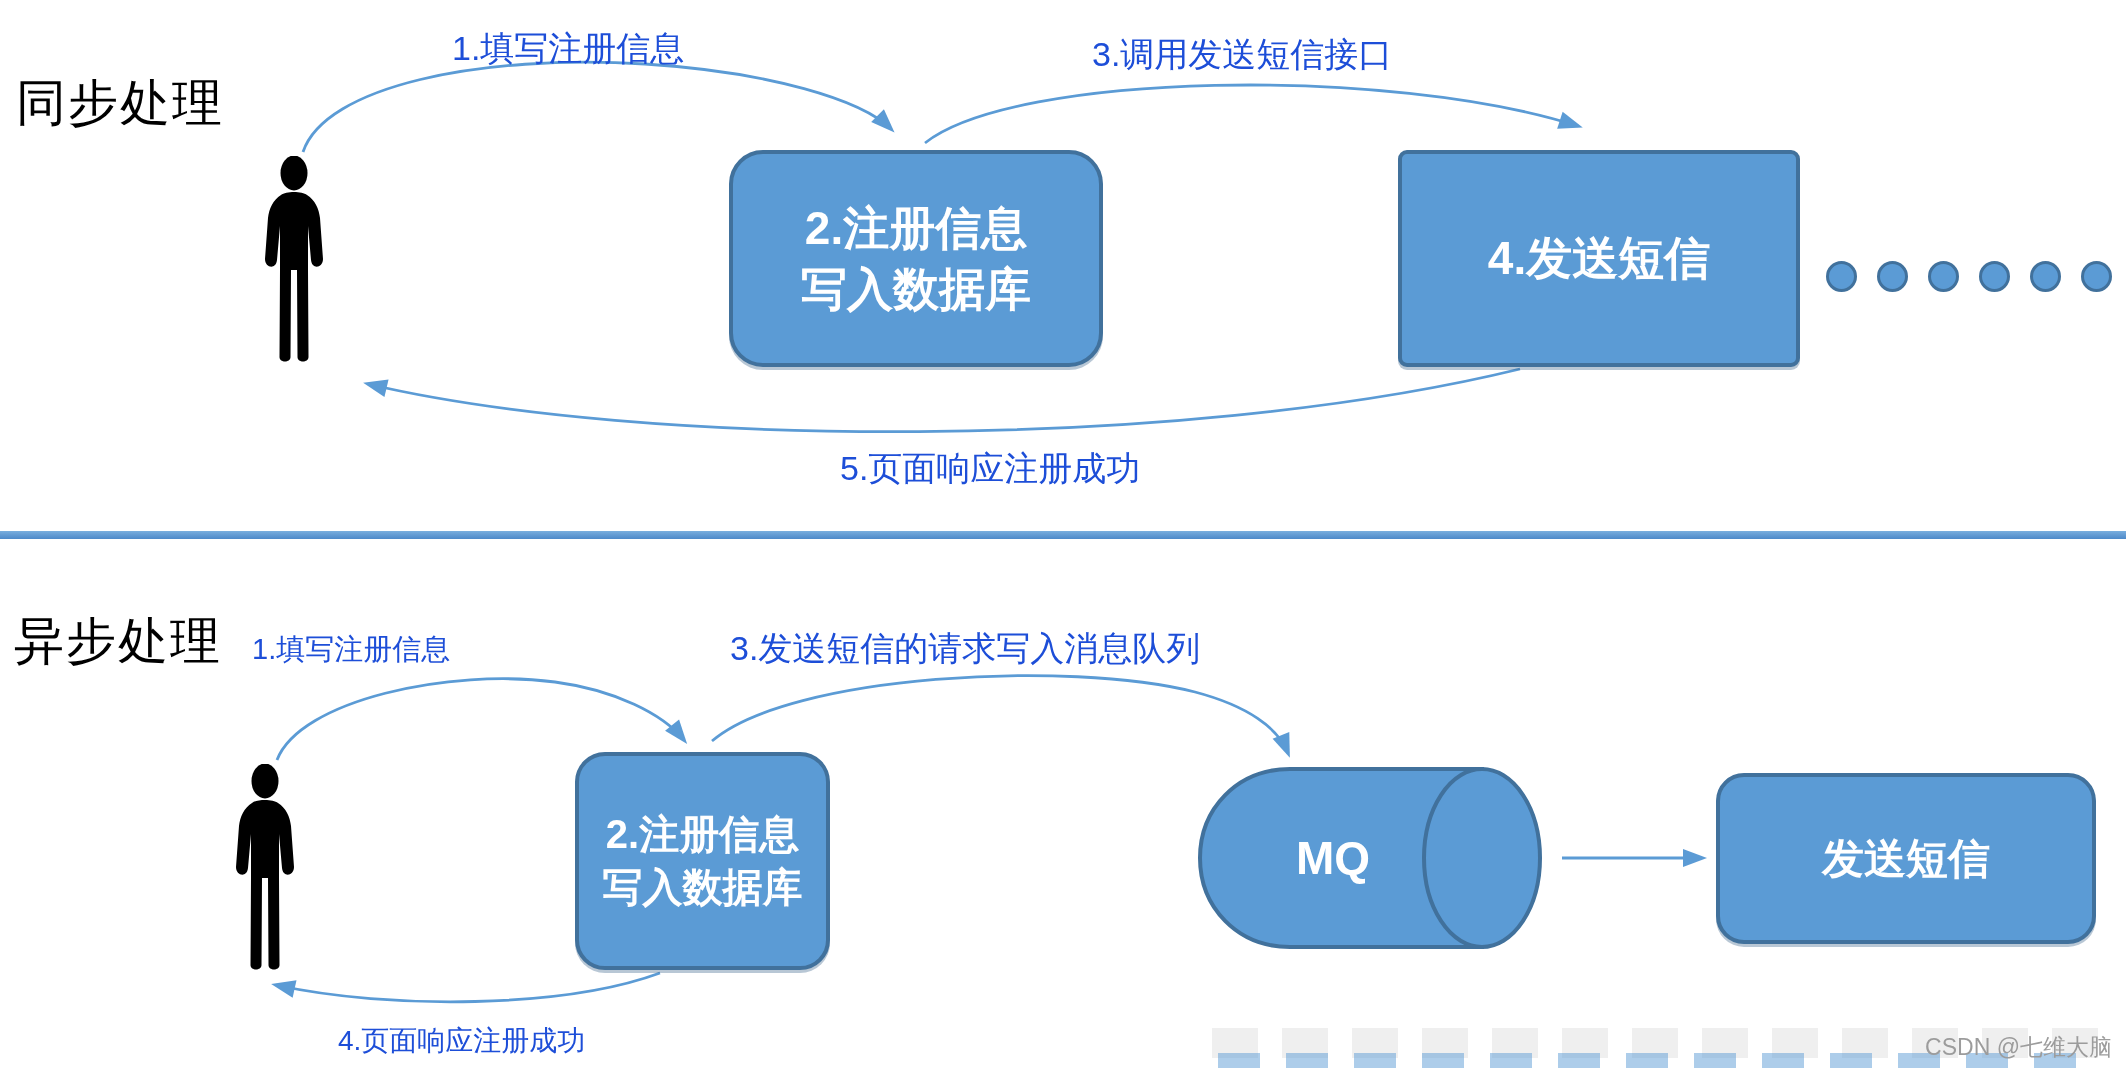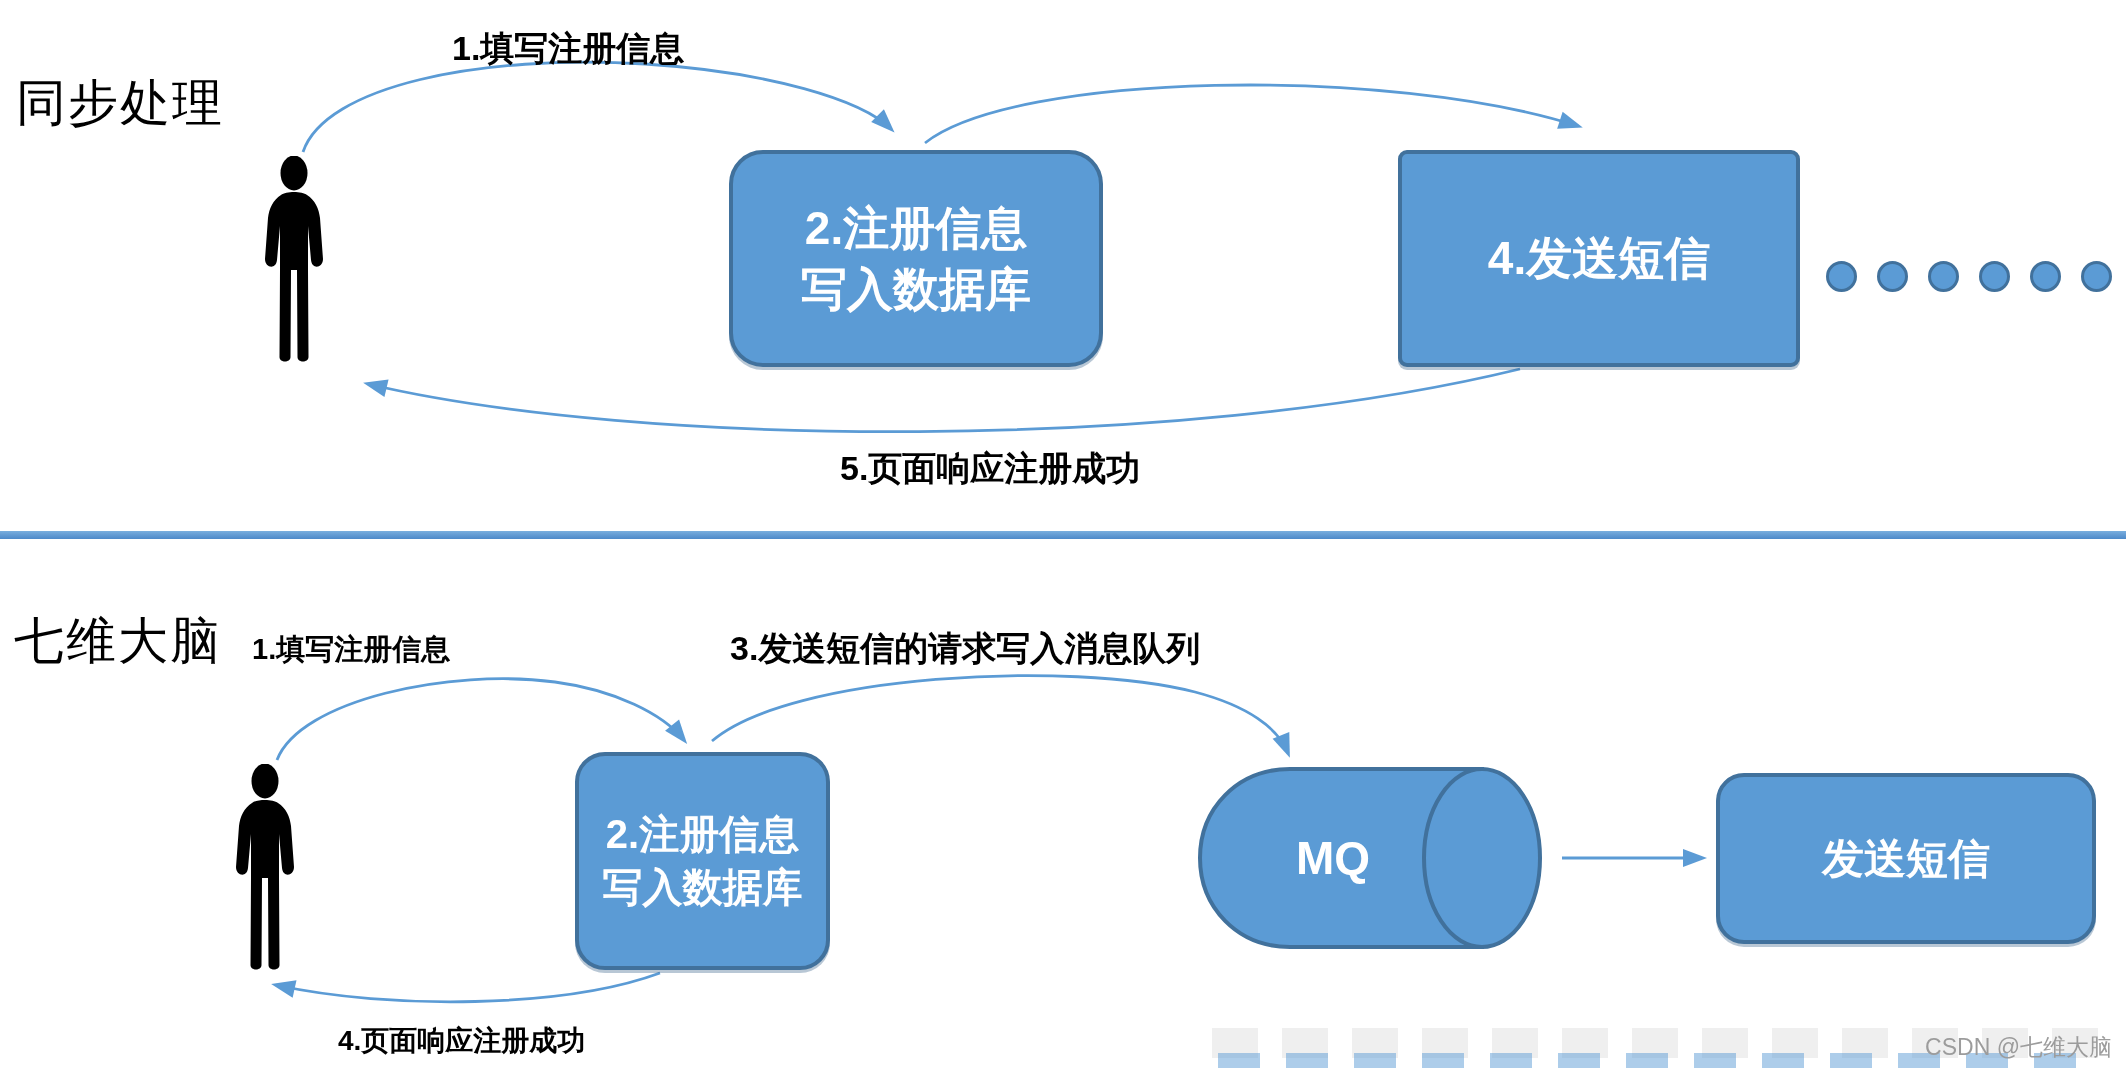--- a/index.html
+++ b/index.html
@@ -2,21 +2,21 @@
 <html><head>
 <meta charset="utf-8">
 <style>
   html,body{margin:0;padding:0;background:#ffffff;}
   .canvas{
     position:relative;width:2126px;height:1068px;overflow:hidden;
     background:#ffffff;font-family:"Liberation Sans",sans-serif;
   }
   .abs{position:absolute;}
   .title{font-size:50px;font-weight:normal;color:#000;white-space:nowrap;letter-spacing:2px;}
-  .lbl{font-weight:bold;color:#000000;white-space:nowrap;}
+  .lbl{font-weight:normal;color:#1d4ed8;white-space:nowrap;}
   .flowbox{
     position:absolute;background:#5b9bd5;border:4px solid #41719c;
     display:flex;flex-direction:column;align-items:center;justify-content:center;
     color:#fff;font-weight:bold;text-align:center;box-sizing:border-box;
     box-shadow:0 3px 0 rgba(52,94,135,.35);
   }
   .flowbox .bl{line-height:1.32;}
   .arrow-layer{position:absolute;left:0;top:0;pointer-events:none;}
   .divider{position:absolute;left:0;width:2126px;height:8px;
     background:linear-gradient(#79aede,#4d89c9);}
@@ -52,20 +52,21 @@
       <path d="M712,741 C790,674 1070,660 1195,692 C1248,706 1278,728 1288,753" marker-end="url(#ah)"></path>
       <path d="M1562,858 L1702,858" marker-end="url(#ah)"></path>
       <path d="M660,973 C565,1008 390,1010 276,985" marker-end="url(#ah)"></path>
     </g>
   </svg>
 
   <div class="abs title" style="left:16px;top:70px;">同步处理</div>
 
   <div class="abs lbl" style="left:452px;top:26px;font-size:34px;">1.填写注册信息</div>
 
+  <div class="abs lbl" style="left:1092px;top:32px;font-size:34px;">3.调用发送短信接口</div>
 
   <div class="abs lbl" style="left:840px;top:446px;font-size:34px;">5.页面响应注册成功</div>
 
   <svg class="person" style="left:254px;top:156px;" width="80" height="211" viewBox="0 0 80 211">
     <g fill="#000000">
       <ellipse cx="40" cy="17" rx="13.5" ry="17.5"></ellipse>
       <path d="M27,39 C32,35 48,35 53,39 C61,44 65,53 66,62 L69,103 C69,112 58,114 57,104 L54,70 L54,114 L26,114 L26,70 L23,104 C22,114 11,112 11,103 L14,62 C15,53 19,44 27,39 Z"></path>
       <path d="M26,114 L37,114 L36.5,201 C36.5,207 25.5,207 25.5,201 Z"></path>
       <path d="M43,114 L54,114 L54.5,201 C54.5,207 43.5,207 43.5,201 Z"></path>
     </g>
@@ -84,21 +85,21 @@
       <div class="dot"></div>
       <div class="dot"></div>
       <div class="dot"></div>
       <div class="dot"></div>
       <div class="dot"></div>
       <div class="dot"></div>
     </div>
 
   <div class="divider" style="top:531px;"></div>
 
-  <div class="abs title" style="left:14px;top:608px;">七维大脑</div>
+  <div class="abs title" style="left:14px;top:608px;">异步处理</div>
 
   <div class="abs lbl" style="left:252px;top:630px;font-size:29px;">1.填写注册信息</div>
 
   <div class="abs lbl" style="left:730px;top:626px;font-size:34px;">3.发送短信的请求写入消息队列</div>
 
   <div class="abs lbl" style="left:338px;top:1022px;font-size:28px;">4.页面响应注册成功</div>
 
   <svg class="person" style="left:225px;top:764px;" width="80" height="211" viewBox="0 0 80 211">
     <g fill="#000000">
       <ellipse cx="40" cy="17" rx="13.5" ry="17.5"></ellipse>

